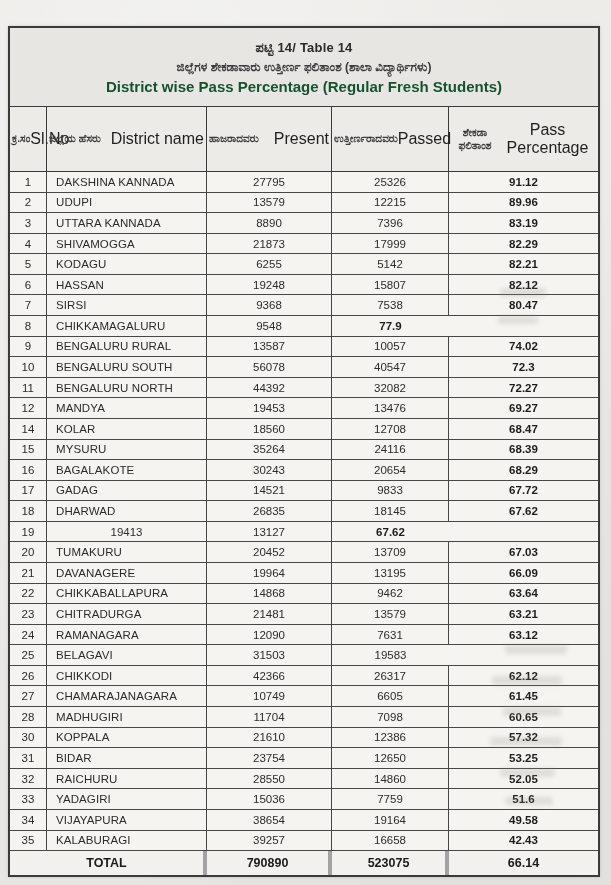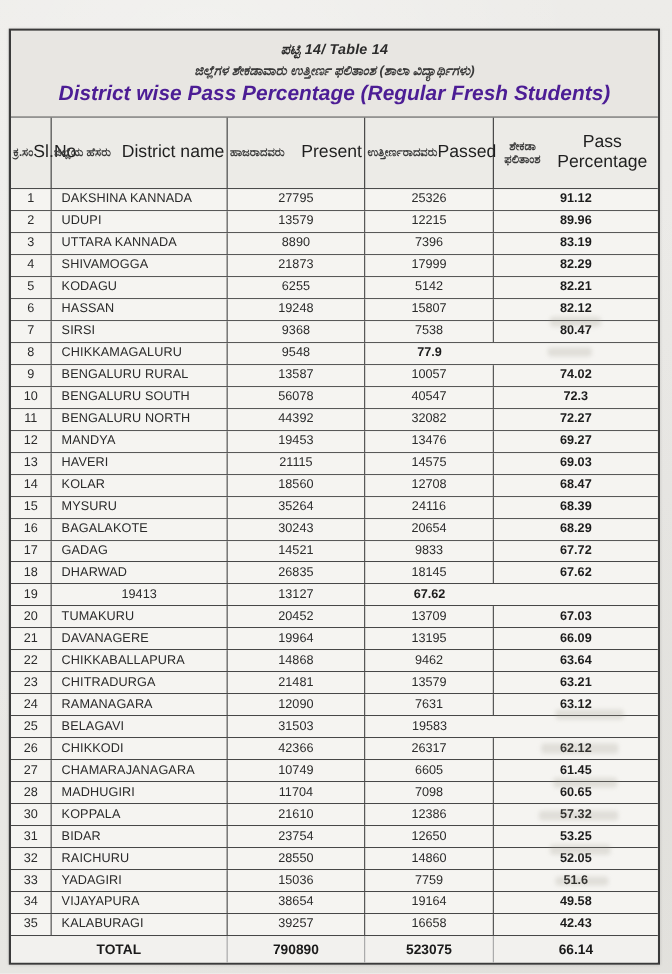--- a/index.html
+++ b/index.html
@@ -29,25 +29,24 @@
   }
   
   .title-block {
     height:79px; flex:0 0 79px;
     border-bottom:1px solid #3a3a3a;
     background:#e8e6e2;
     display:flex; flex-direction:column;
     align-items:center; justify-content:center;
     gap:4px;
     text-align:center;
-    font-style:italic;
   }
   .title-line1 { font-size:13px; font-weight:bold; letter-spacing:0.2px; }
   .title-line2 { font-size:12px; font-weight:bold; color:#3a3a3a;text-align:right; }
-  .title-line3 { font-size:19px; font-weight:bold; color:#4c1d95; }
+  .title-line3 { font-size:15px; font-weight:bold; color:#14532d; }
   
   .header-row {
     flex:0 0 65px;
     display:grid;
     grid-template-columns:37px 160px 125px 117px 1fr;
     border-bottom:1px solid #3a3a3a;
     background:#ecebe7;
   }
   .header-cell {
     border-right:1px solid #3a3a3a;
@@ -79,21 +78,21 @@
   .row .c-pass_pct { font-weight:bold; color:#1c1c1c; font-size:11.5px; }
   
   .total-row {
     flex:0 0 24px;
     display:grid;
     grid-template-columns:197px 125px 117px 1fr;
     background:#f2f1ee;
     font-size:12.5px; font-weight:bold; color:#1a1a1a;
   }
   .total-row .cell {
-    border-right:1px solid #a3a3a3;
+    border-right:4px solid #a3a3a3;
     display:flex; align-items:center; justify-content:center;
   }
   .total-row .cell:last-child { border-right:none; }
   
   .artifact {
     position:absolute;
     background:rgba(150,144,133,0.22);
     border-radius:3px;
     filter:blur(2px);
     pointer-events:none;
@@ -212,27 +211,20 @@
           <div class="cell c-present">44392</div>
           <div class="cell c-passed">32082</div>
           <div class="cell c-pass_pct">72.27</div>
         </div>
         <div class="row">
           <div class="cell c-sl">12</div>
           <div class="cell c-district">MANDYA</div>
           <div class="cell c-present">19453</div>
           <div class="cell c-passed">13476</div>
           <div class="cell c-pass_pct">69.27</div>
-        </div>
-        <div class="row">
-          <div class="cell c-sl">13</div>
-          <div class="cell c-district">HAVERI</div>
-          <div class="cell c-present">21115</div>
-          <div class="cell c-passed">14575</div>
-          <div class="cell c-pass_pct">69.03</div>
         </div>
         <div class="row">
           <div class="cell c-sl">14</div>
           <div class="cell c-district">KOLAR</div>
           <div class="cell c-present">18560</div>
           <div class="cell c-passed">12708</div>
           <div class="cell c-pass_pct">68.47</div>
         </div>
         <div class="row">
           <div class="cell c-sl">15</div>

